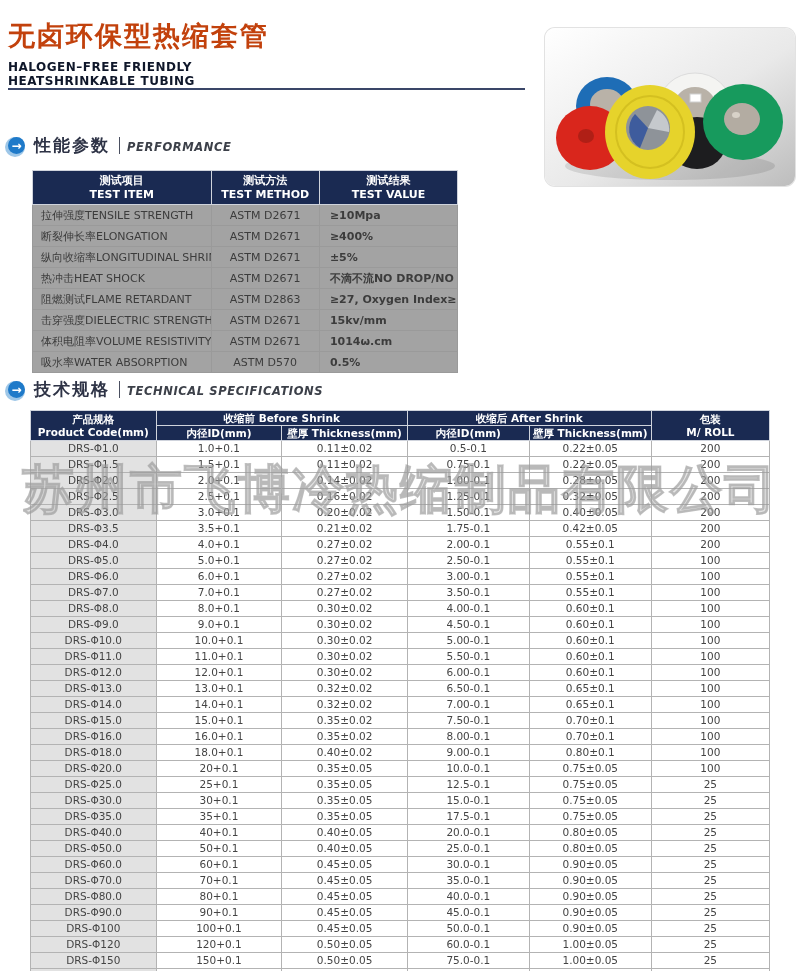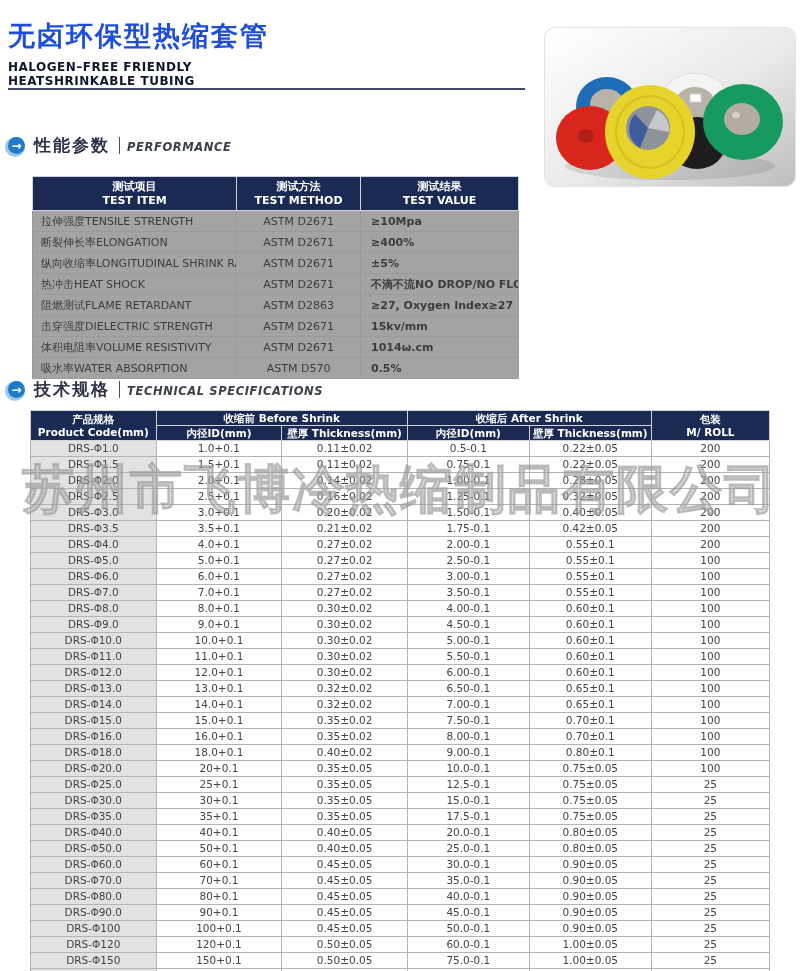--- a/index.html
+++ b/index.html
@@ -5,21 +5,21 @@
   * { margin:0; padding:0; box-sizing:border-box; }
   html,body { background:#ffffff; }
   body {
     width:800px; height:971px; position:relative; overflow:hidden;
     font-family:"DejaVu Sans","Liberation Sans",sans-serif; color:#333;
   }
   .page { position:relative; width:800px; height:971px; }
 
   
   .doc-header { position:absolute; left:8px; top:18px; width:530px; }
-  .title-zh { font-size:27px; font-weight:bold; color:#1d4ed8; letter-spacing:2px; }
+  .title-zh { font-size:27px; font-weight:bold; color:#c2410c; letter-spacing:2px; }
   .title-en { margin-top:6px; font-size:12px; font-weight:600; color:#0f172a; letter-spacing:0.5px; line-height:1.18; }
   .title-rule { position:absolute; left:8px; top:88px; width:517px; height:2px; background:#3a4668; }
 
   .photo-wrap { position:absolute; left:545px; top:28px; width:250px; height:158px;
     border-radius:10px; overflow:hidden; box-shadow:0 0 0 1px #e2e2e2; }
 
   
   .section-head { position:absolute; left:8px; display:flex; align-items:center; }
   .sec-icon { width:17px; height:17px; border-radius:50%; background:#1f7ac9; color:#fff;
     display:inline-flex; align-items:center; justify-content:center; font-size:12px; font-weight:bold;
@@ -27,21 +27,21 @@
   .sec-zh { font-size:17px; font-weight:bold; color:#2e3346; letter-spacing:2px; }
   .sec-div { width:1px; height:17px; background:#4a4f60; margin:0 7px 0 9px; }
   .sec-en { font-size:11.5px; font-weight:bold; color:#3c4049; letter-spacing:0.6px; padding-top:3px;font-style:italic; }
 
   
   table { border-collapse:collapse; table-layout:fixed; }
   th,td { overflow:hidden; white-space:nowrap; }
   thead th { background:#1a2a52; color:#fff; font-weight:bold; border:1px solid #cfd3dc; }
 
   
-  .perf-table { position:absolute; left:32px; top:170px; width:487px; font-size:11px;margin-top:6px; }
+  .perf-table { position:absolute; left:32px; top:170px; width:426px; font-size:11px; }
   .perf-table col.c1 { width:42%; } .perf-table col.c2 { width:25.5%; } .perf-table col.c3 { width:32.5%; }
   .perf-table thead th { height:34px; font-size:11px; line-height:1.3; }
   .perf-table tbody td { border:1px solid #9a9a9a; height:21px; color:#3c3c3c; background:#a3a3a3; }
   .perf-table tbody td:nth-child(1) { text-align:left; padding-left:8px; }
   .perf-table tbody td:nth-child(2) { text-align:center; }
   .perf-table tbody td:nth-child(3) { text-align:left; padding-left:10px;font-weight:bold; }
 
   
   .spec-table { position:absolute; left:30px; top:410px; width:740px; font-size:10.5px; }
   .spec-table col.s1 { width:17%; } .spec-table col.s2 { width:17%; } .spec-table col.s3 { width:17%; }

